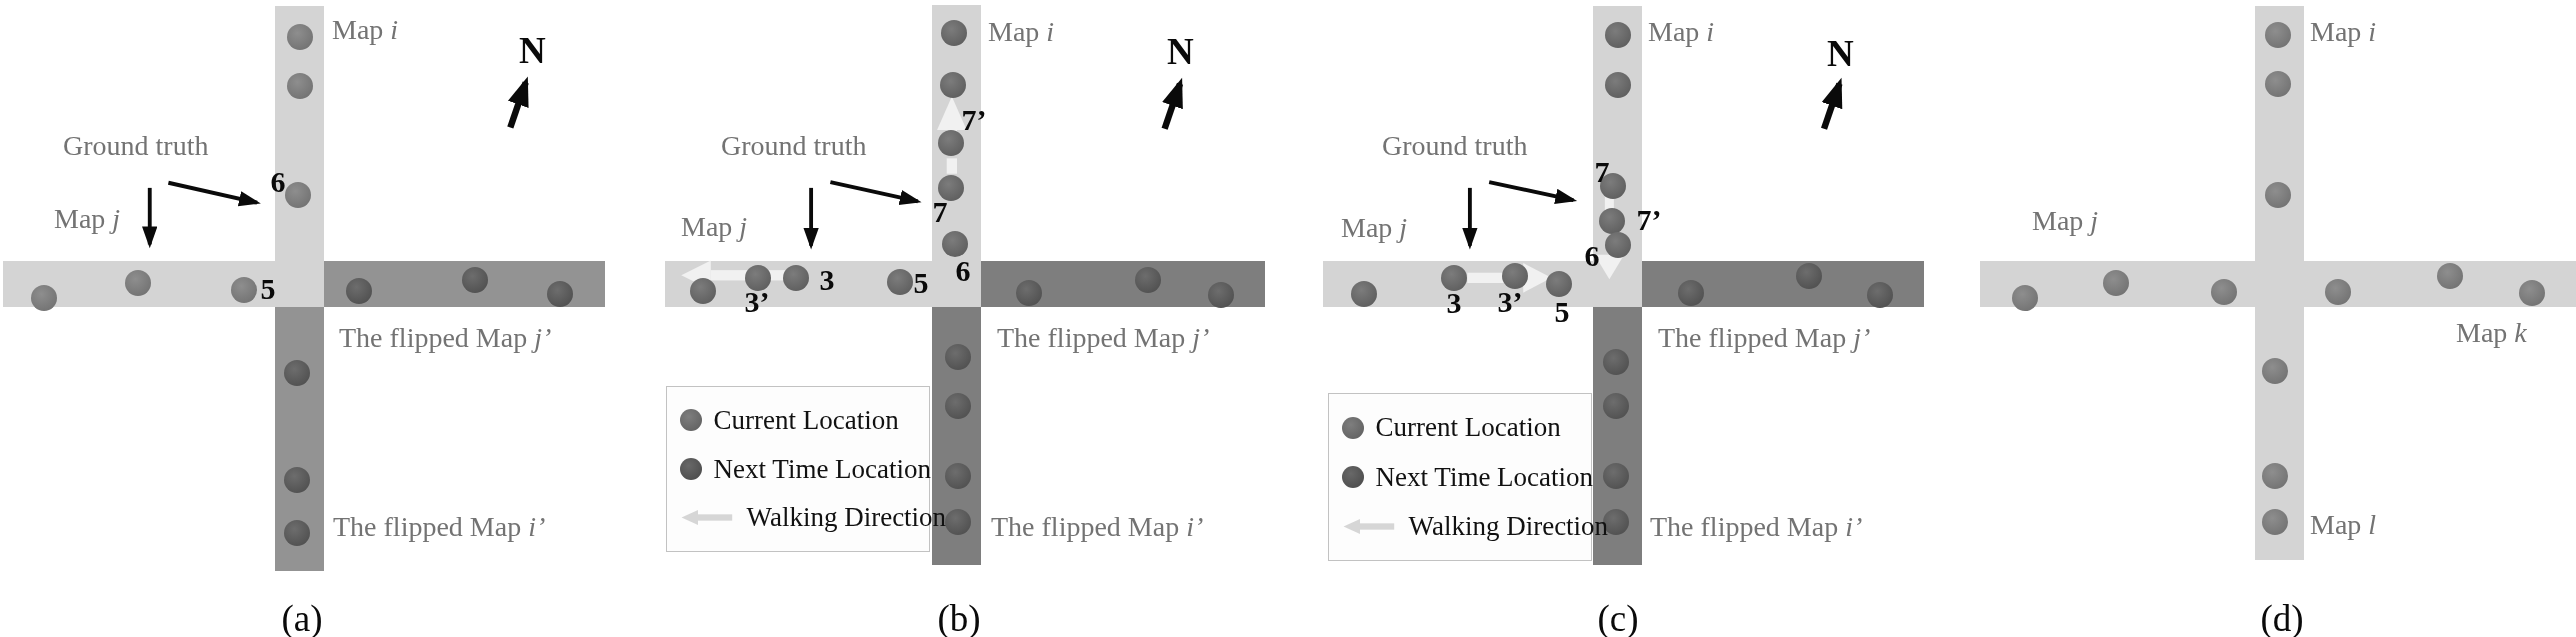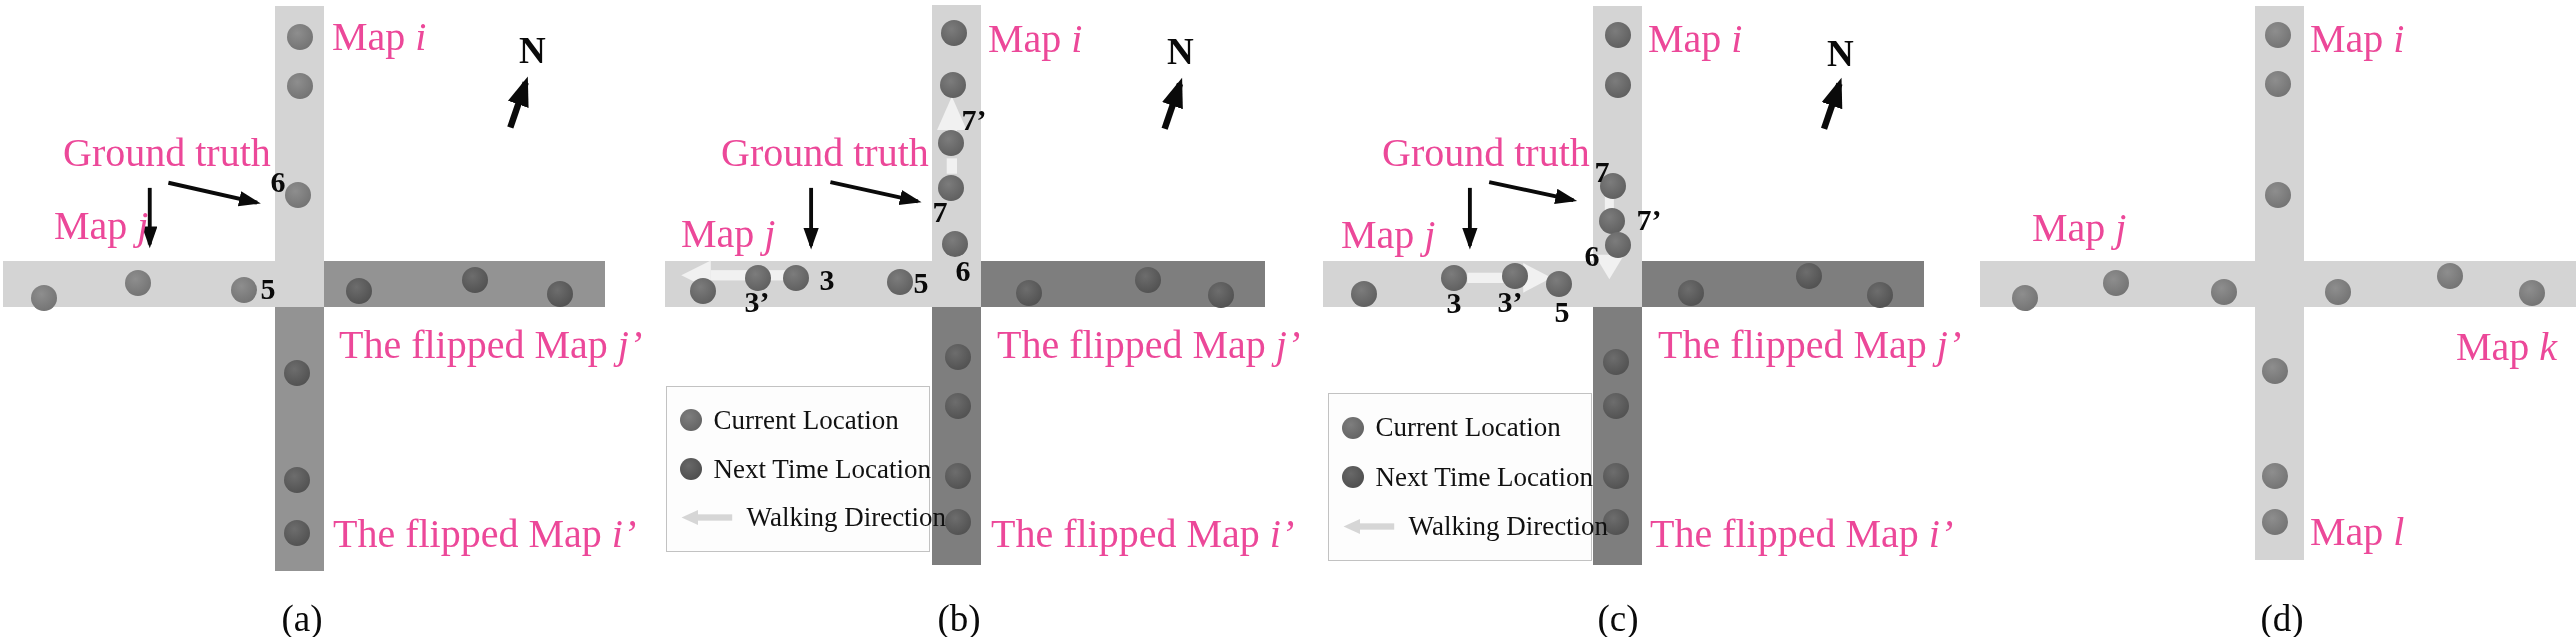--- a/index.html
+++ b/index.html
@@ -13,21 +13,21 @@
   .road.darkB{background:#7e7e7e}
 
   #dots-layer{position:absolute;left:0;top:0;width:2576px;height:638px}
   .dot{position:absolute;width:26px;height:26px;border-radius:50%;transform:translate(-50%,-50%)}
   .dot.light{background:radial-gradient(circle at 40% 35%, #8e8e8e, #747474 75%)}
   .dot.mid{background:radial-gradient(circle at 40% 35%, #7c7c7c, #606060 75%)}
   .dot.dark{background:radial-gradient(circle at 40% 35%, #6d6d6d, #525252 75%)}
 
   #overlay{position:absolute;left:0;top:0;pointer-events:none}
 
-  .panel-label{position:absolute;font-size:40px;line-height:1.1;white-space:nowrap;color:#ec4899}
+  .panel-label{position:absolute;font-size:28px;line-height:1.1;white-space:nowrap;color:#737373}
   .itl{font-style:italic}
   .num{position:absolute;font-size:30px;font-weight:bold;line-height:1;transform:translate(-50%,-50%);color:#0a0a0a;white-space:nowrap}
   .north{position:absolute;font-size:37px;font-weight:bold;line-height:1;color:#0a0a0a}
   .caption{position:absolute;top:600px;font-size:37px;line-height:1;transform:translateX(-50%);color:#0a0a0a}
 
   .legend{
     position:absolute;background:#fdfdfd;border:1.9px solid #c2c2c2;
     display:flex;flex-direction:column;justify-content:space-evenly;
     padding-left:13px;box-sizing:border-box;overflow:visible;
   }
@@ -218,16 +218,16 @@
     <svg width="55" height="19" viewBox="0 0 86 30">
         <polygon points="2,15 28,3 28,27" fill="#d6d6d6"></polygon>
         <rect x="28" y="10" width="54" height="10" fill="#d6d6d6"></rect>
       </svg>
     <span>Walking Direction</span>
   </div>
 </div>
 
 <div class="panel-label" style="left:2310px;top:16.7px"><span>Map </span><span class="itl">i</span></div>
 <div class="panel-label" style="left:2032px;top:206px"><span>Map </span><span class="itl">j</span></div>
-<div class="panel-label" style="left:2456px;top:325px"><span>Map </span><span class="itl">k</span></div>
+<div class="panel-label" style="left:2456px;top:318px"><span>Map </span><span class="itl">k</span></div>
 <div class="panel-label" style="left:2310px;top:510px"><span>Map </span><span class="itl">l</span></div>
 <div class="caption" style="left:2282px">(d)</div>
 
 
 </body></html>

